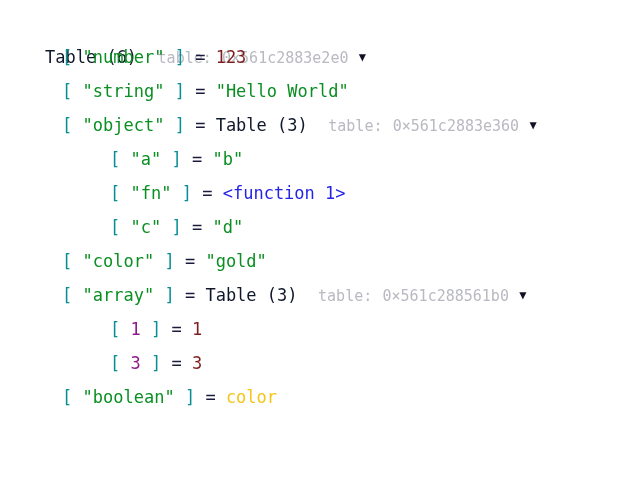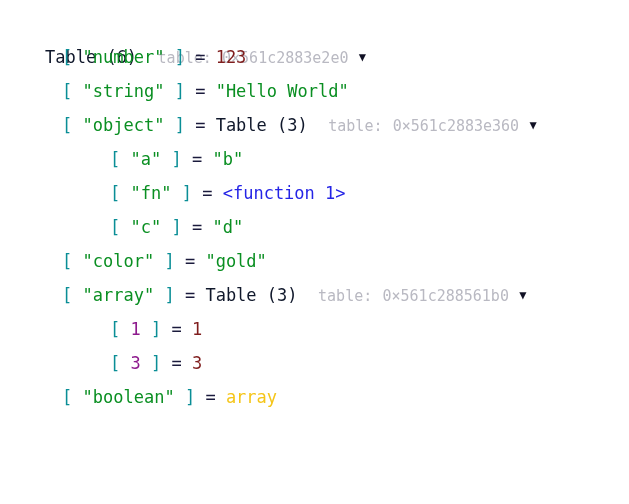--- a/index.html
+++ b/index.html
@@ -68,15 +68,15 @@
       <div class="row lvl1"><span class="tok-bracket">[</span><span class="sp"> </span><span class="tok-key-str">"number"</span><span class="sp"> </span><span class="tok-bracket">]</span><span class="sp"> </span><span class="tok-eq">=</span><span class="sp"> </span><span class="tok-num">123</span></div>
       <div class="row lvl1"><span class="tok-bracket">[</span><span class="sp"> </span><span class="tok-key-str">"string"</span><span class="sp"> </span><span class="tok-bracket">]</span><span class="sp"> </span><span class="tok-eq">=</span><span class="sp"> </span><span class="tok-str">"Hello World"</span></div>
       <div class="row lvl1"><span class="tok-bracket">[</span><span class="sp"> </span><span class="tok-key-str">"object"</span><span class="sp"> </span><span class="tok-bracket">]</span><span class="sp"> </span><span class="tok-eq">=</span><span class="sp"> </span><span class="tok-table">Table</span><span class="sp"> </span><span class="tok-table">(3)</span><span class="sp">  </span><span class="tok-addr">table:</span><span class="sp"> </span><span class="tok-addr">0×561c2883e360</span><span class="sp"> </span><span class="tok-tri">▼</span></div>
       <div class="row lvl2"><span class="tok-bracket">[</span><span class="sp"> </span><span class="tok-key-str">"a"</span><span class="sp"> </span><span class="tok-bracket">]</span><span class="sp"> </span><span class="tok-eq">=</span><span class="sp"> </span><span class="tok-str">"b"</span></div>
       <div class="row lvl2"><span class="tok-bracket">[</span><span class="sp"> </span><span class="tok-key-str">"fn"</span><span class="sp"> </span><span class="tok-bracket">]</span><span class="sp"> </span><span class="tok-eq">=</span><span class="sp"> </span><span class="tok-fn">&lt;function 1&gt;</span></div>
       <div class="row lvl2"><span class="tok-bracket">[</span><span class="sp"> </span><span class="tok-key-str">"c"</span><span class="sp"> </span><span class="tok-bracket">]</span><span class="sp"> </span><span class="tok-eq">=</span><span class="sp"> </span><span class="tok-str">"d"</span></div>
       <div class="row lvl1"><span class="tok-bracket">[</span><span class="sp"> </span><span class="tok-key-str">"color"</span><span class="sp"> </span><span class="tok-bracket">]</span><span class="sp"> </span><span class="tok-eq">=</span><span class="sp"> </span><span class="tok-str">"gold"</span></div>
       <div class="row lvl1"><span class="tok-bracket">[</span><span class="sp"> </span><span class="tok-key-str">"array"</span><span class="sp"> </span><span class="tok-bracket">]</span><span class="sp"> </span><span class="tok-eq">=</span><span class="sp"> </span><span class="tok-table">Table</span><span class="sp"> </span><span class="tok-table">(3)</span><span class="sp">  </span><span class="tok-addr">table:</span><span class="sp"> </span><span class="tok-addr">0×561c288561b0</span><span class="sp"> </span><span class="tok-tri">▼</span></div>
       <div class="row lvl2"><span class="tok-bracket">[</span><span class="sp"> </span><span class="tok-key-num">1</span><span class="sp"> </span><span class="tok-bracket">]</span><span class="sp"> </span><span class="tok-eq">=</span><span class="sp"> </span><span class="tok-num">1</span></div>
       <div class="row lvl2"><span class="tok-bracket">[</span><span class="sp"> </span><span class="tok-key-num">3</span><span class="sp"> </span><span class="tok-bracket">]</span><span class="sp"> </span><span class="tok-eq">=</span><span class="sp"> </span><span class="tok-num">3</span></div>
-      <div class="row lvl1"><span class="tok-bracket">[</span><span class="sp"> </span><span class="tok-key-str">"boolean"</span><span class="sp"> </span><span class="tok-bracket">]</span><span class="sp"> </span><span class="tok-eq">=</span><span class="sp"> </span><span class="tok-bool">array</span></div>
+      <div class="row lvl1"><span class="tok-bracket">[</span><span class="sp"> </span><span class="tok-key-str">"boolean"</span><span class="sp"> </span><span class="tok-bracket">]</span><span class="sp"> </span><span class="tok-eq">=</span><span class="sp"> </span><span class="tok-bool">color</span></div>
     </div>
 </div>
 
 </body></html>

